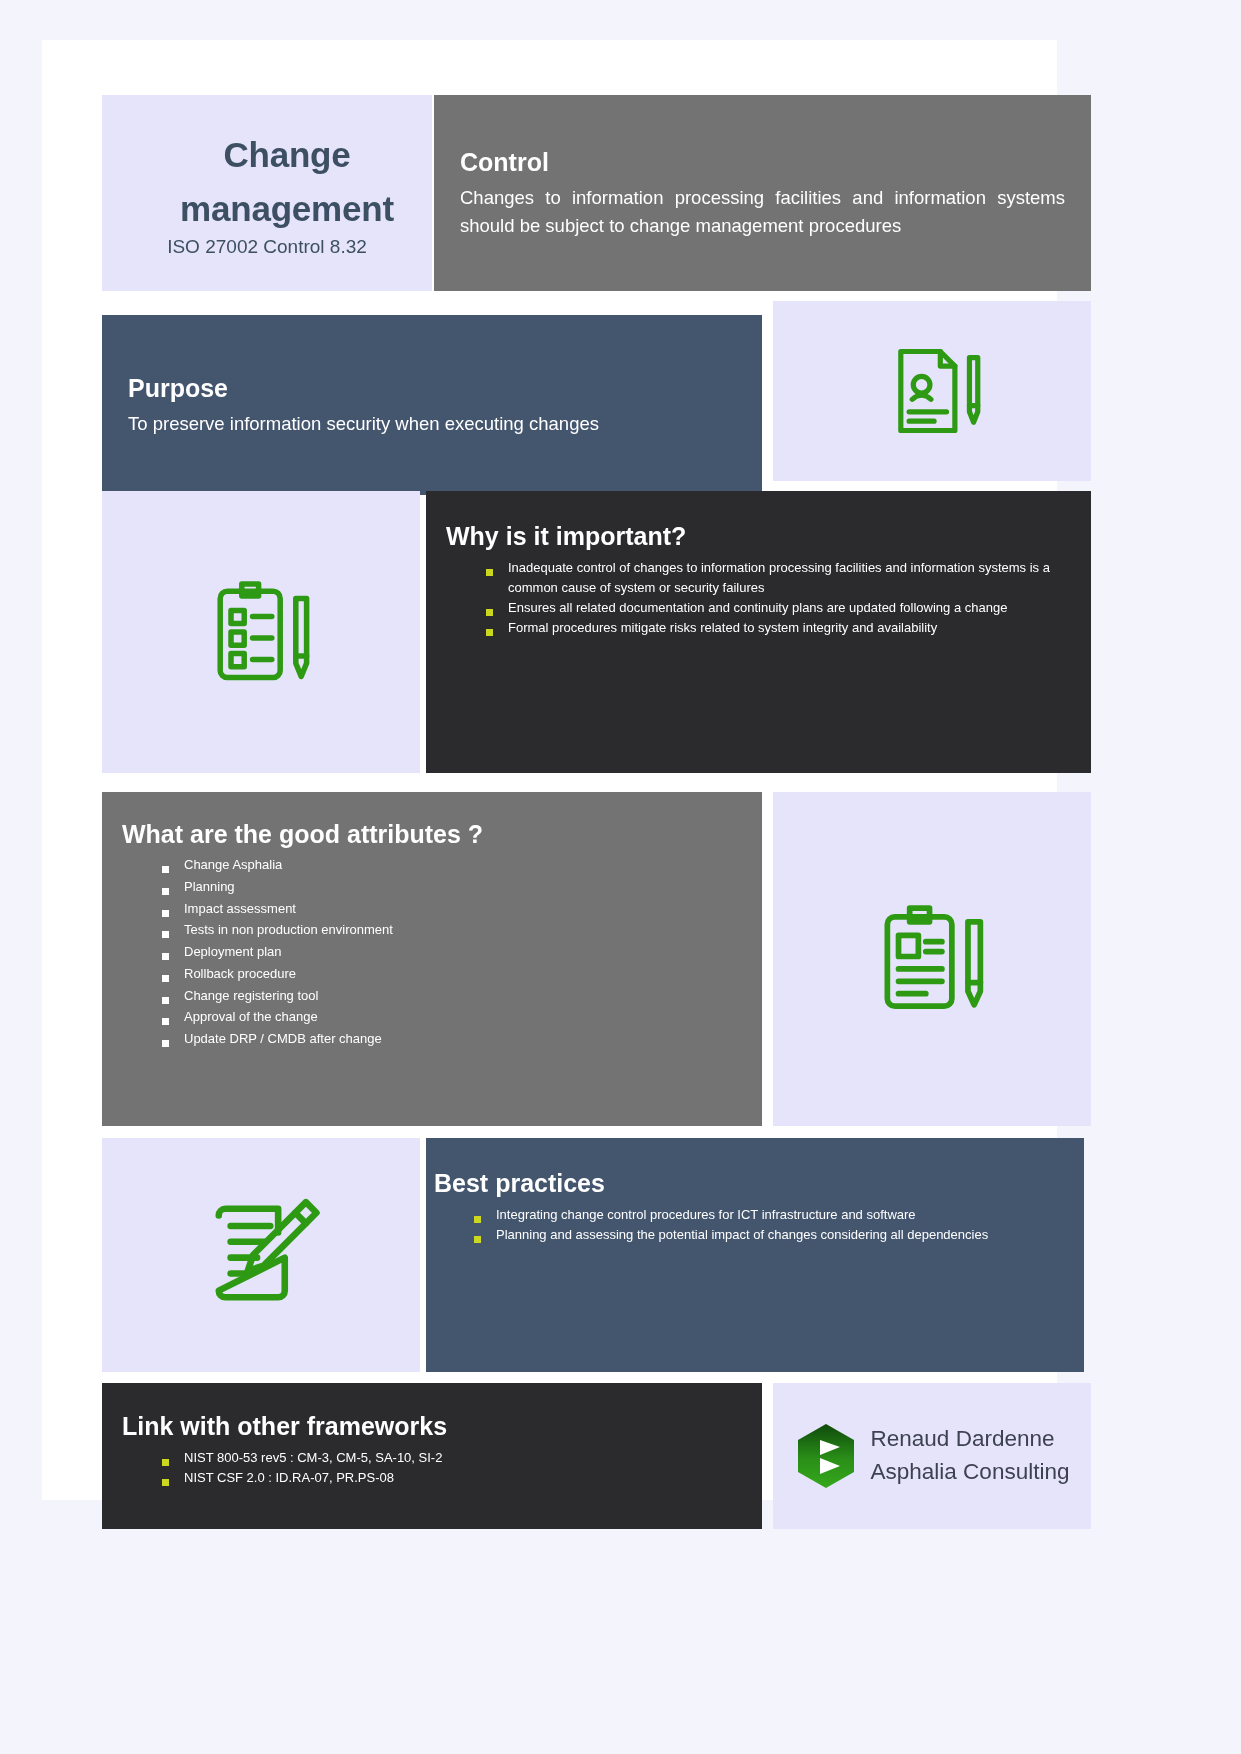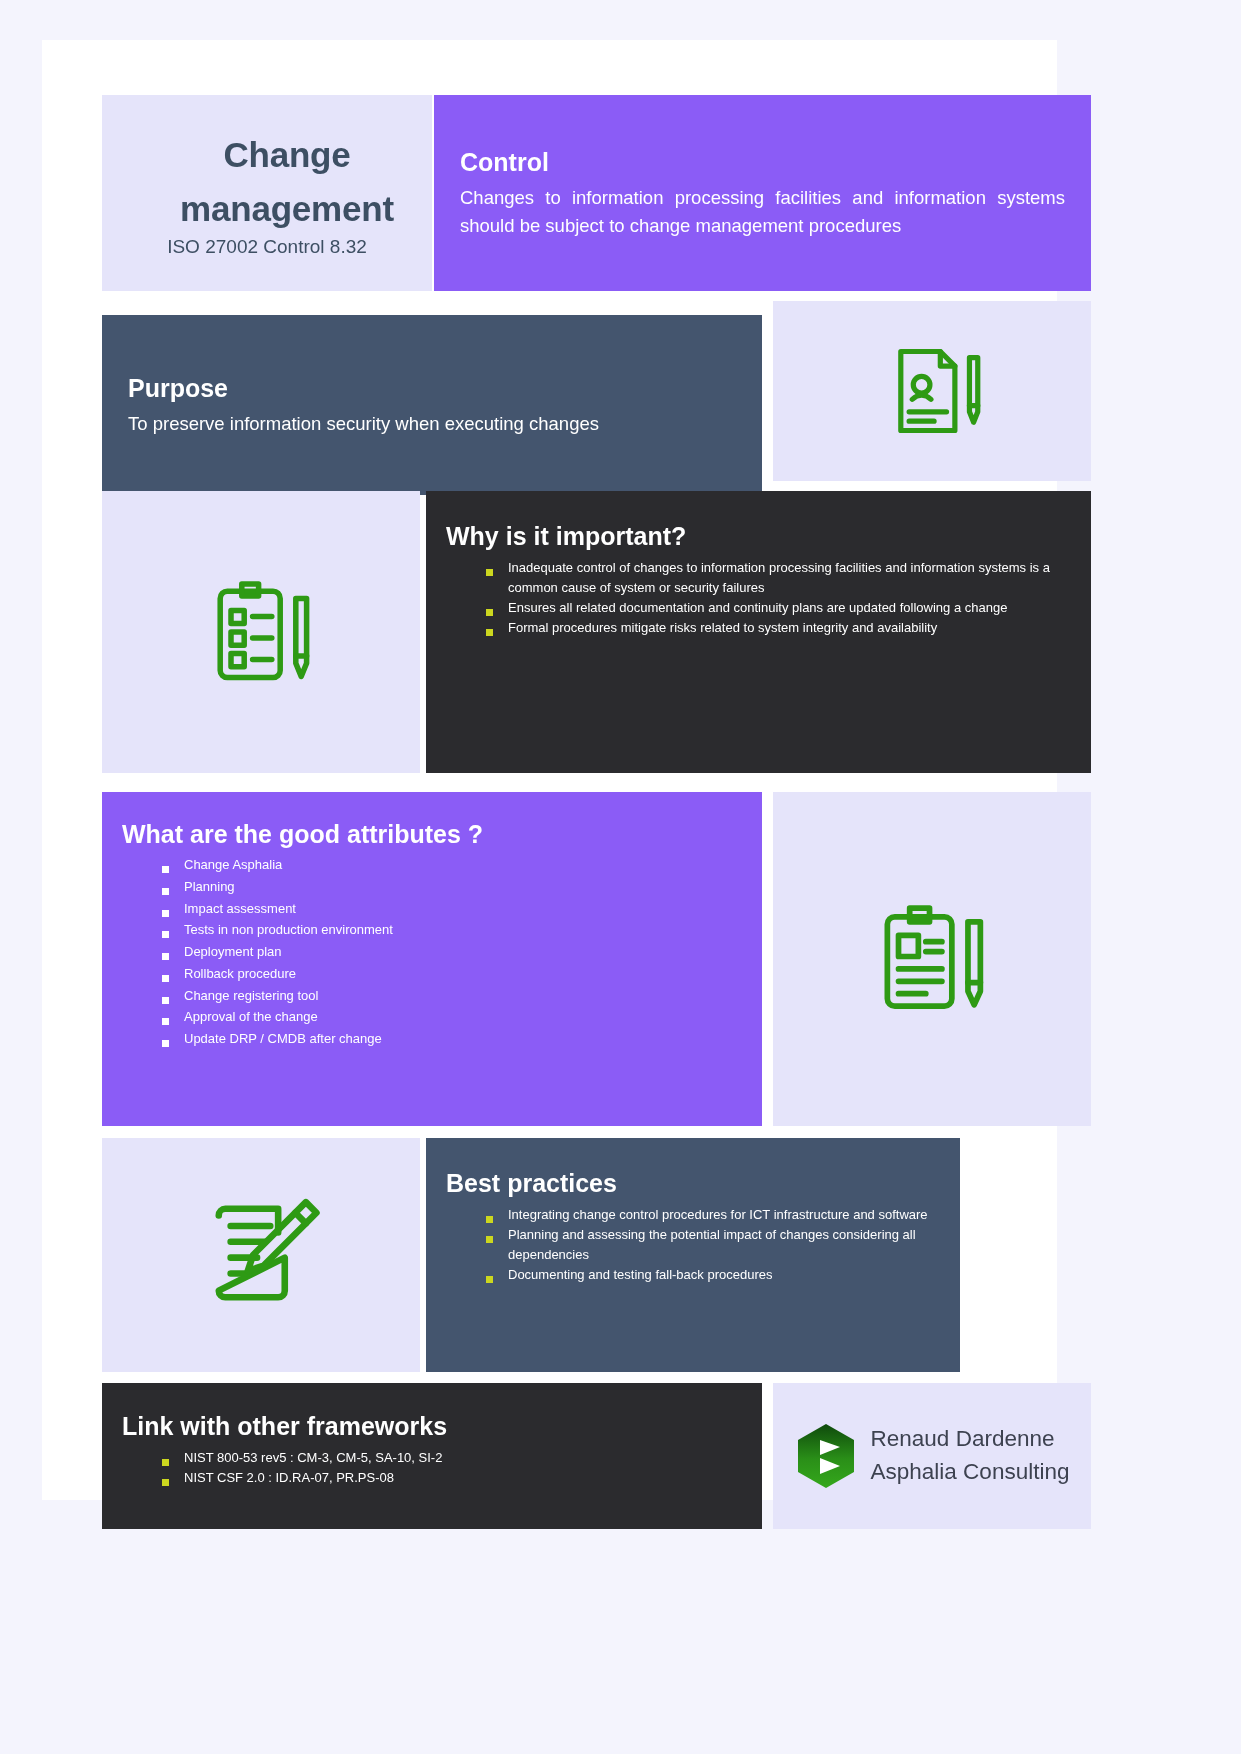--- a/index.html
+++ b/index.html
@@ -22,21 +22,21 @@
     top: 40px;
     width: 1015px;
     height: 1460px;
     background: #ffffff;
   }
   .block {
     position: absolute;
     overflow: hidden;
   }
   .lav   { background: #e5e4fa; }
-  .green { background: #8b5cf6; }
+  .green { background: #737373; }
   .slate { background: #44556e; }
   .dark  { background: #2b2b2e; }
 
   
   .title-card {
     left: 60px; top: 55px; width: 330px; height: 196px;
     display: flex; flex-direction: column;
     align-items: center; justify-content: center;
   }
   .title-main {
@@ -63,21 +63,21 @@
   .why-card { left: 384px; top: 451px; width: 665px; height: 282px; padding: 30px 24px 0 20px; }
 
   
   .attrs-card { left: 60px; top: 752px; width: 660px; height: 334px; padding: 28px 24px 0 20px; }
   .icon-card-3 { left: 731px; top: 752px; width: 318px; height: 334px;
                  display: flex; align-items: center; justify-content: center; }
 
   
   .icon-card-4 { left: 60px; top: 1098px; width: 318px; height: 234px;
                  display: flex; align-items: center; justify-content: center; }
-  .best-card { left: 384px; top: 1098px; width: 534px; height: 234px; padding: 30px 24px 0 20px; }
+  .best-card { left: 384px; top: 1098px; width: 658px; height: 234px; padding: 30px 24px 0 8px; }
 
   
   .frame-card { left: 60px; top: 1343px; width: 660px; height: 146px; padding: 28px 24px 0 20px; }
   .logo-card { left: 731px; top: 1343px; width: 318px; height: 146px;
                display: flex; align-items: center; justify-content: center; gap: 14px; }
   .logo-text { font-size: 22.5px; color: #3d4250; line-height: 1.45; }
 
   
   ul.bul { list-style: none; margin-top: 6px; }
   ul.bul li {
@@ -199,21 +199,20 @@
           <path d="M76 18 l8 8"></path>
         </g>
       </svg>
     </div>
 
     <div class="block slate best-card">
       <div class="h-white">Best practices</div>
       <ul class="bul y">
         <li>Integrating change control procedures for ICT infrastructure and software</li>
         <li>Planning and assessing the potential impact of changes considering all dependencies</li>
-        <li>Documenting and testing fall-back procedures</li>
       </ul>
     </div>
 
     <div class="block dark frame-card">
       <div class="h-white">Link with other frameworks</div>
       <ul class="bul y">
         <li>NIST 800-53 rev5 : CM-3, CM-5, SA-10, SI-2</li>
         <li>NIST CSF 2.0 :  ID.RA-07, PR.PS-08</li>
       </ul>
     </div>

